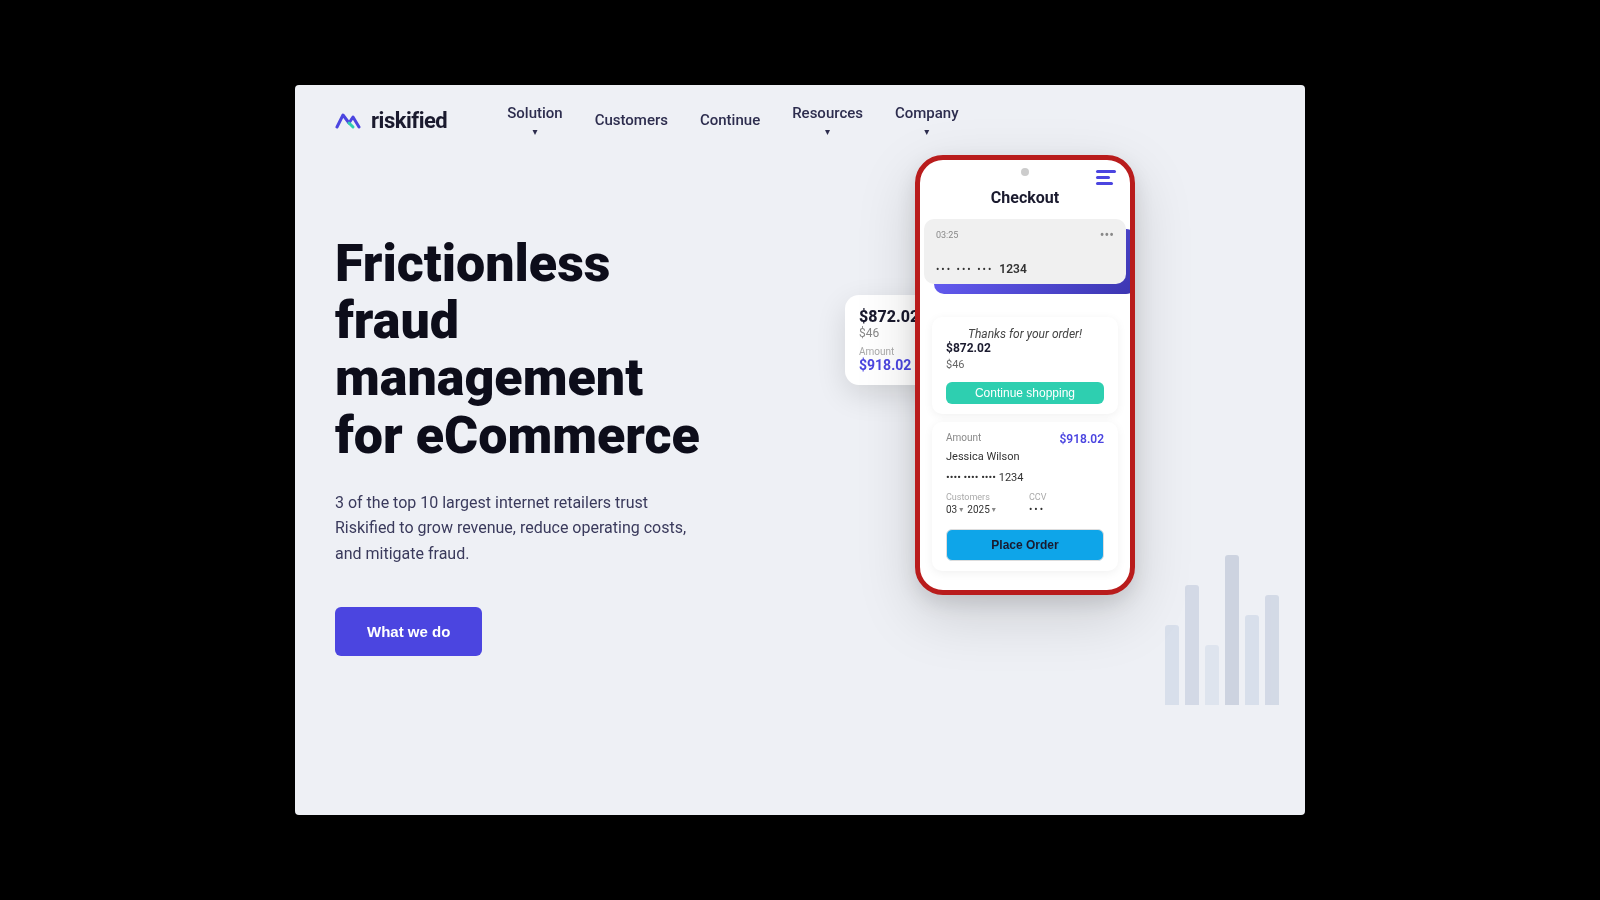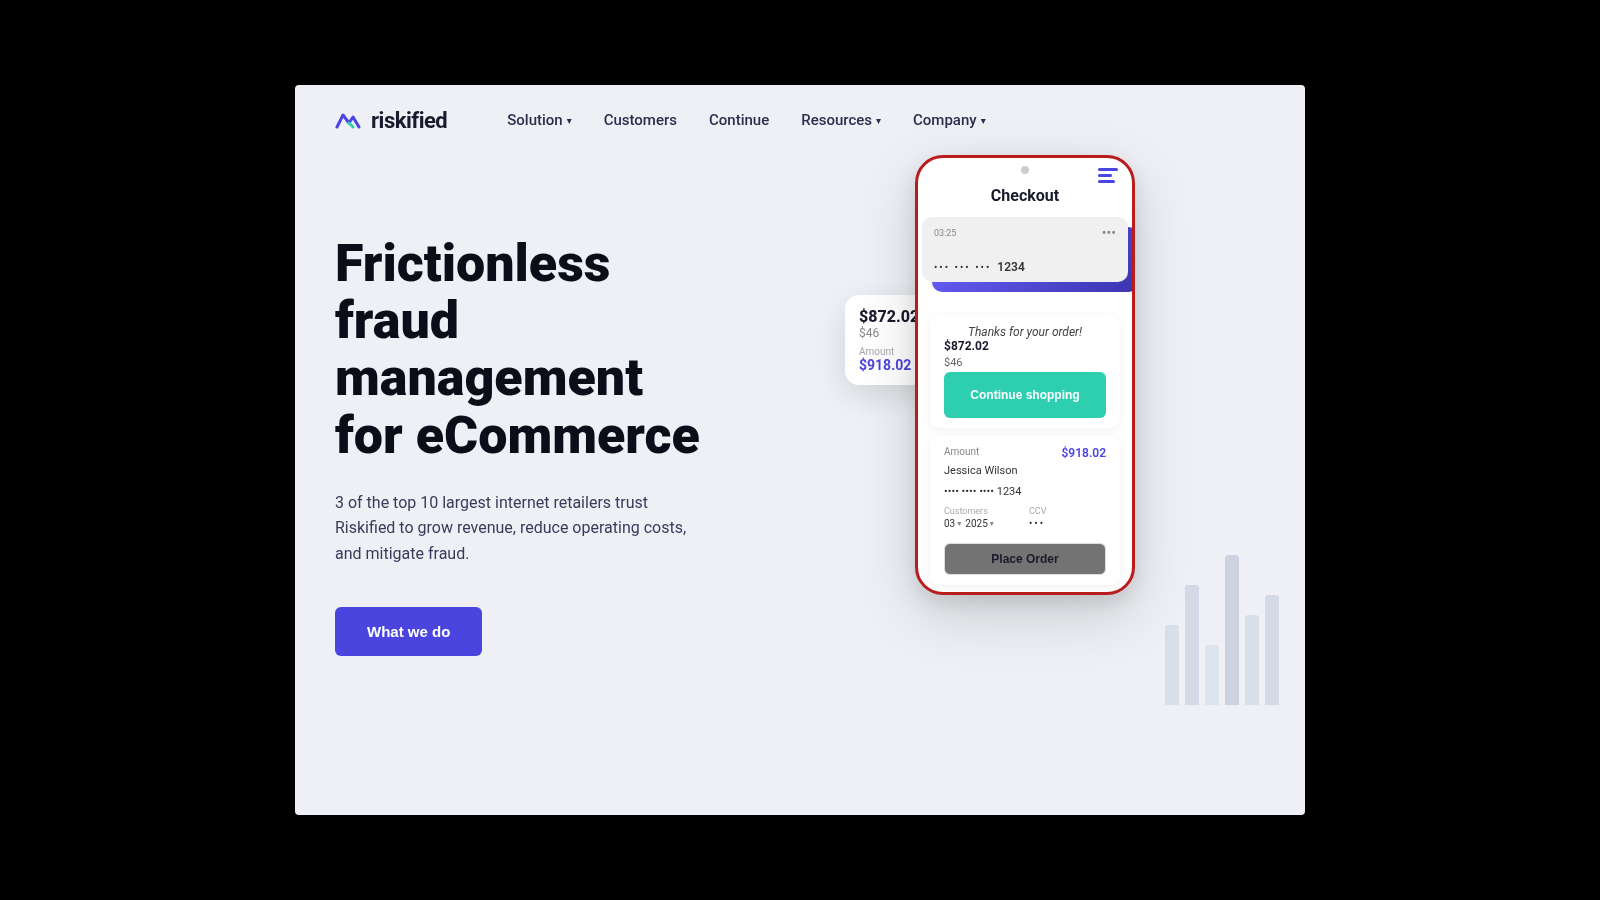--- a/index.html
+++ b/index.html
@@ -67,20 +67,21 @@
     }
 
     .nav-links li a {
       text-decoration: none;
       color: #2d2d4e;
       font-size: 15px;
       font-weight: 500;
       display: flex;
       align-items: center;
       gap: 4px;
+      flex-direction: column;
     }
 
     .chevron {
       font-size: 10px;
       color: #2d2d4e;
     }
 
     
     .hero {
       display: flex;
@@ -154,21 +155,21 @@
     .phone {
       position: absolute;
       left: 80px;
       top: 20px;
       width: 220px;
       height: 440px;
       background: #fff;
       border-radius: 28px;
       box-shadow: 0 20px 60px rgba(0,0,0,0.15), 0 8px 20px rgba(0,0,0,0.1);
       overflow: hidden;
-      border: 3px solid #b91c1c;
+      border: 5px solid #b91c1c;
     }
 
     .phone-notch {
       display: flex;
       justify-content: center;
       padding: 8px 0 4px;
     }
 
     .phone-dot {
       width: 8px;
@@ -286,24 +287,25 @@
     .order-fee {
       font-size: 11px;
       color: #666;
     }
 
     .continue-btn {
       background: #2ecfb0;
       color: #fff;
       border: none;
       width: 100%;
-      padding: 16px;
+      padding: 4px;
       border-radius: 6px;
       font-size: 12px;
-      font-weight: 700;
+      font-weight: 400;
+      margin-top: 8px;
       cursor: pointer;
     }
 
     
     .payment-panel {
       background: #fff;
       margin: 6px 12px;
       border-radius: 10px;
       padding: 10px 14px;
       box-shadow: 0 2px 10px rgba(0,0,0,0.06);
@@ -332,21 +334,21 @@
       color: #888;
     }
 
     .total-value {
       font-size: 12px;
       color: #4b45e0;
       font-weight: 600;
     }
 
     .place-order-btn {
-      background: #737373;
+      background: #0ea5e9;
       color: #1a1a2e;
       border: 1.5px solid #ddd;
       width: 100%;
       padding: 8px;
       border-radius: 6px;
       font-size: 12px;
       font-weight: 600;
       margin-top: 6px;
       cursor: pointer;
     }

